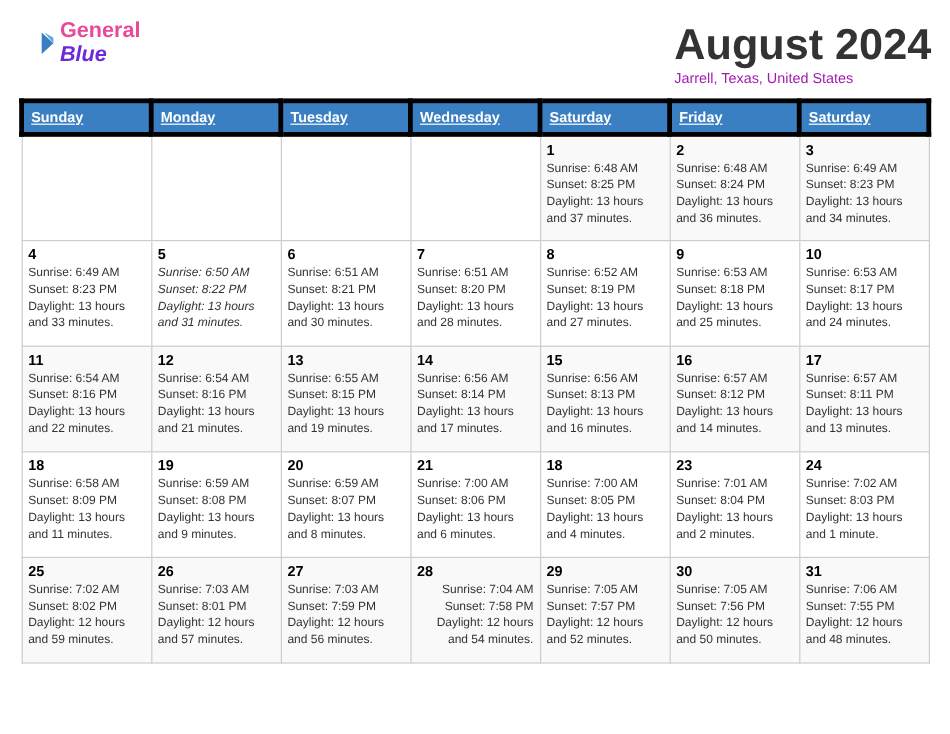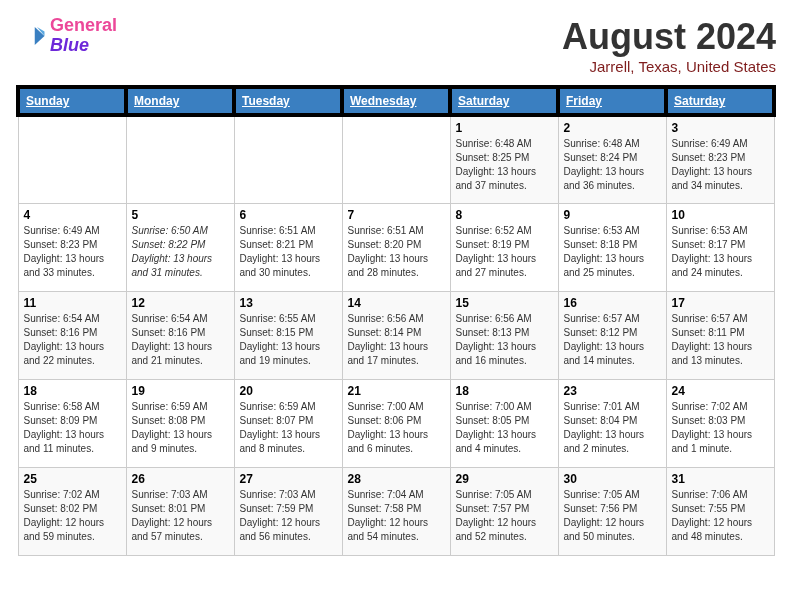--- a/index.html
+++ b/index.html
@@ -28,30 +28,29 @@
     }
     .logo-text span {
       color: #ec4899;
     }
     .logo-icon {
       width: 30px;
       height: 30px;
       margin-right: 4px;
     }
     .title-block {
-      text-align: right;
     }
     .calendar-title {
       font-size: 36px;
       font-weight: bold;
       color: #333;
     }
     .calendar-subtitle {
-      font-size: 15px;
-      color: #7f1d1d;
+      font-size: 12px;
+      color: #a21caf;
     }
     table {
       width: 100%;
       border-collapse: collapse;
       font-size: 10.5px;
     }
     thead tr th {
       background-color: #3a7fc1;
       color: #fff;
       text-align: left;
@@ -317,21 +316,21 @@
         </td>
         <td>
           <span class="day-num">27</span>
           <div class="day-info" style="white-space: pre-line;">Sunrise: 7:03 AM
 Sunset: 7:59 PM
 Daylight: 12 hours
 and 56 minutes.</div>
         </td>
         <td>
           <span class="day-num">28</span>
-          <div class="day-info" style="white-space: pre-line;">Sunrise: 7:04 AM
+          <div class="day-info" style="white-space: pre-line; text-align: right;">Sunrise: 7:04 AM
 Sunset: 7:58 PM
 Daylight: 12 hours
 and 54 minutes.</div>
         </td>
         <td>
           <span class="day-num">29</span>
           <div class="day-info" style="white-space: pre-line;">Sunrise: 7:05 AM
 Sunset: 7:57 PM
 Daylight: 12 hours
 and 52 minutes.</div>

